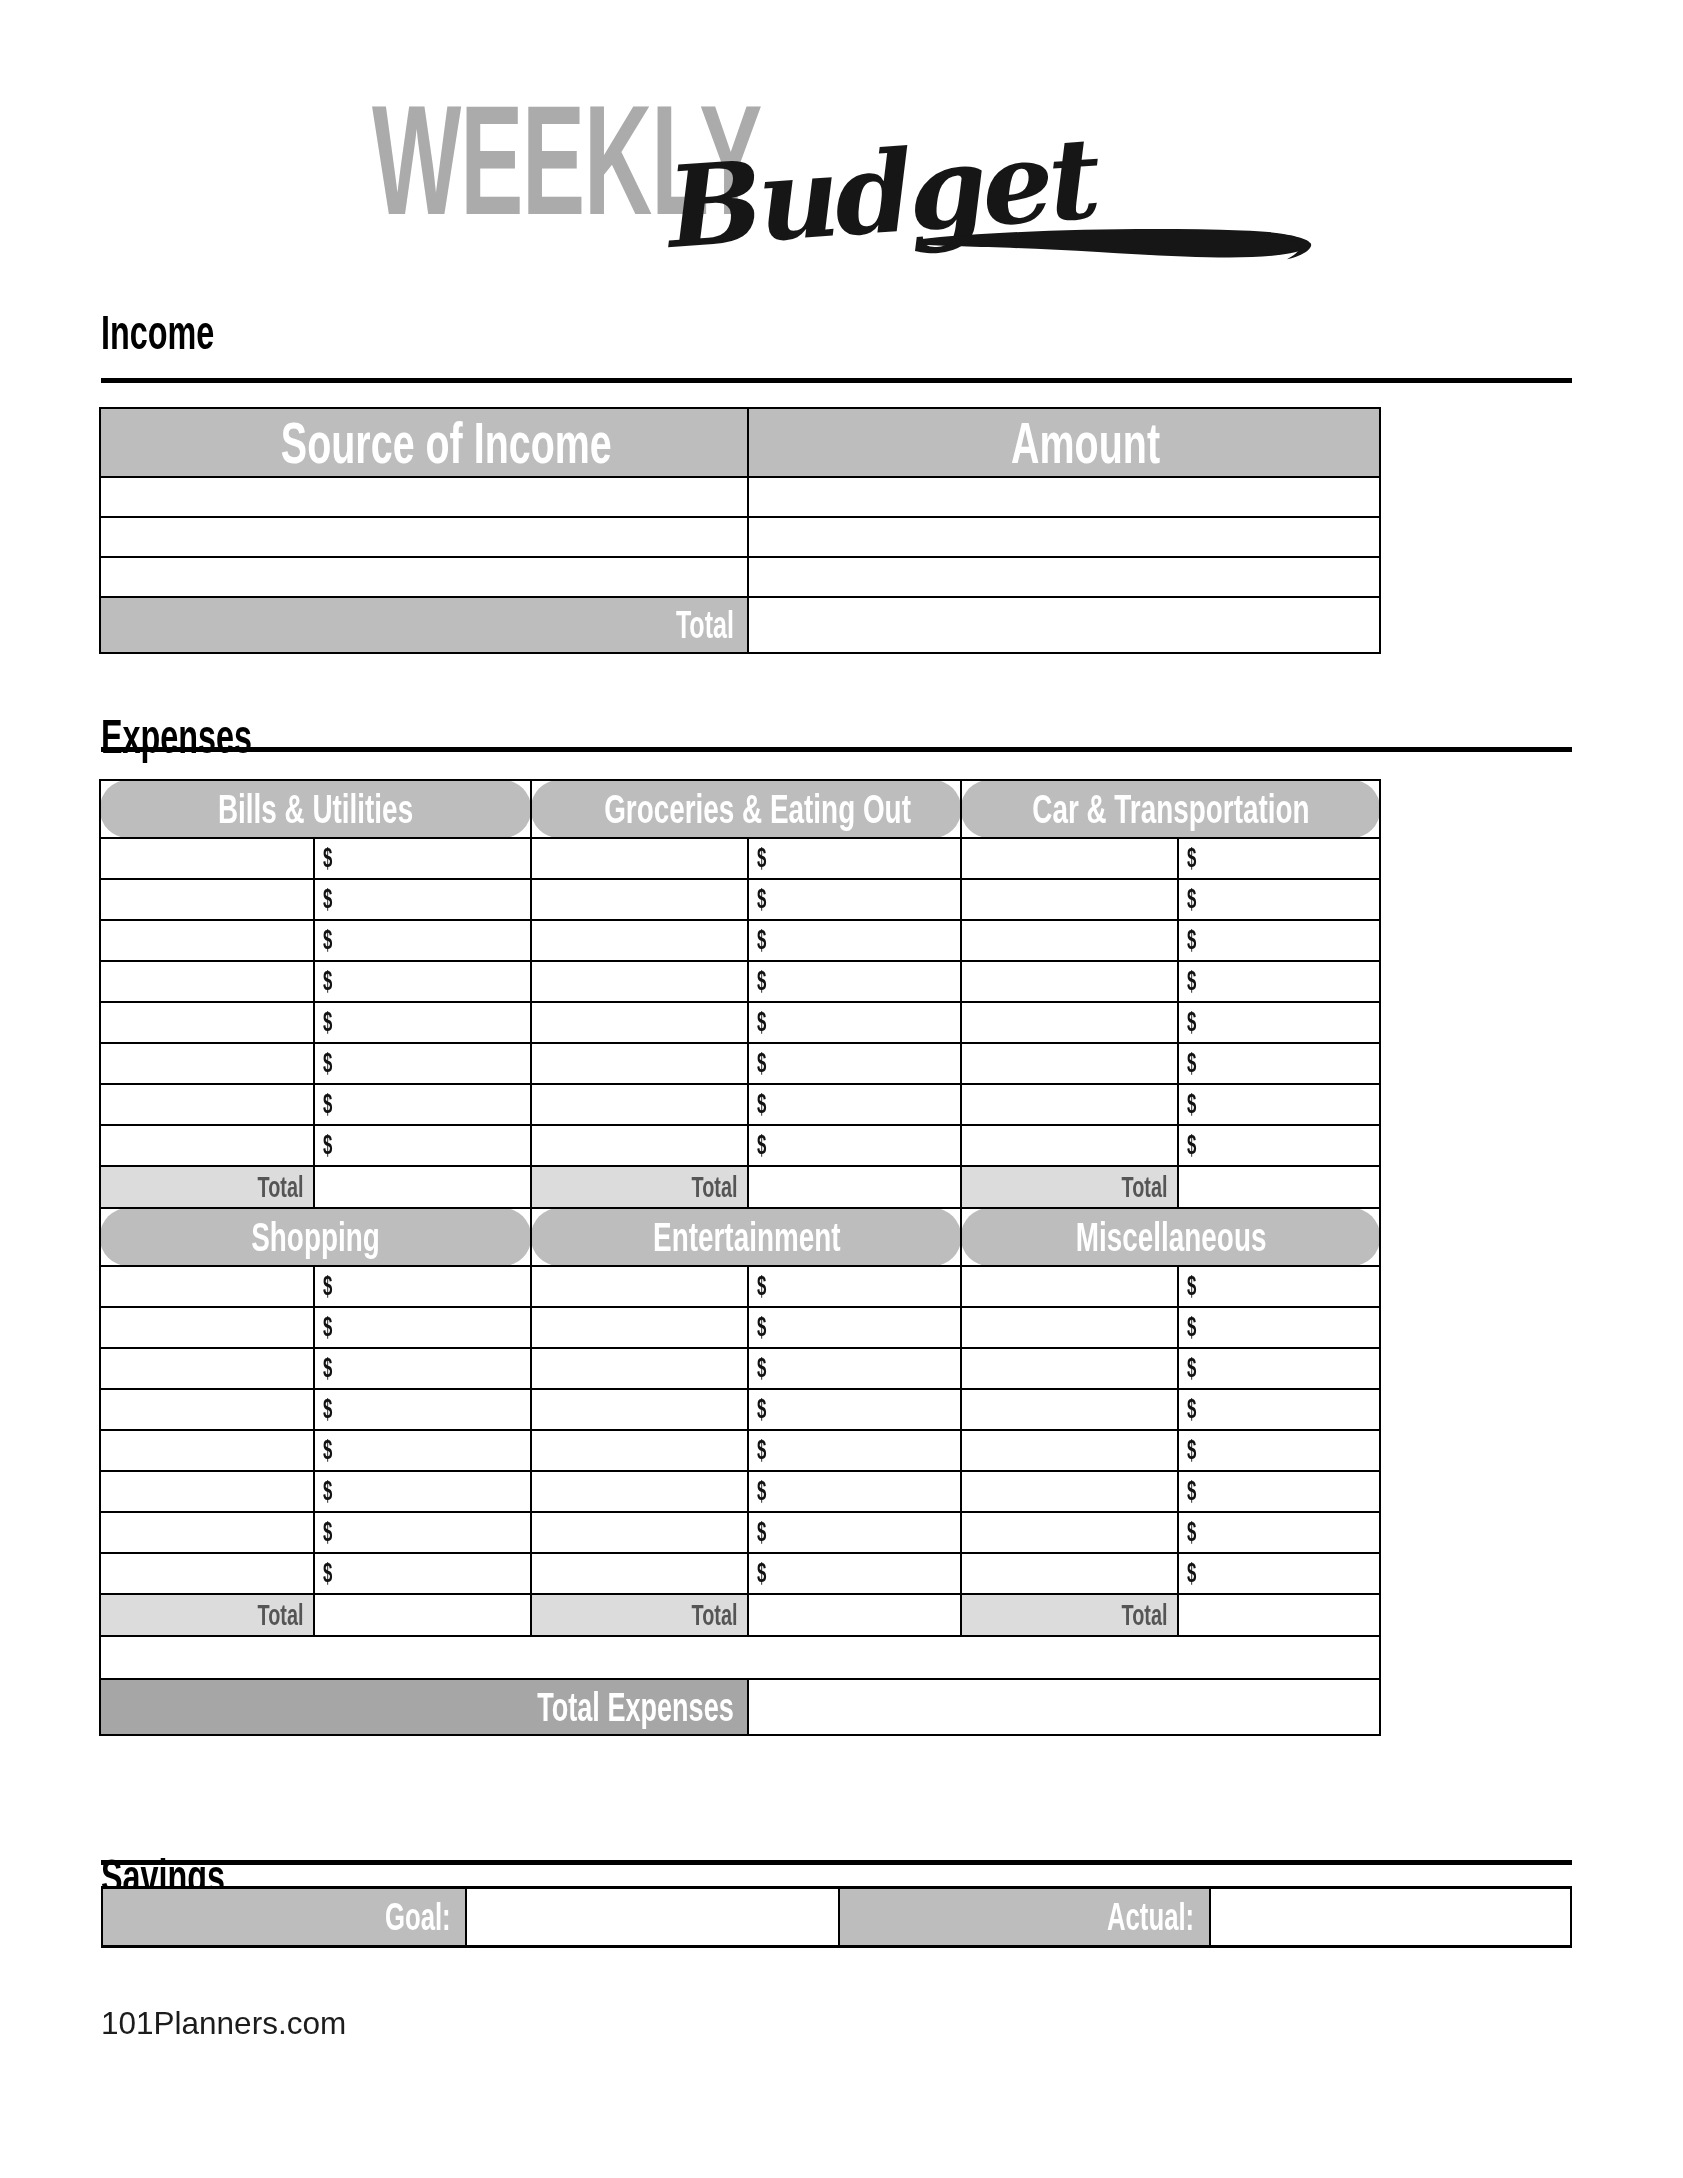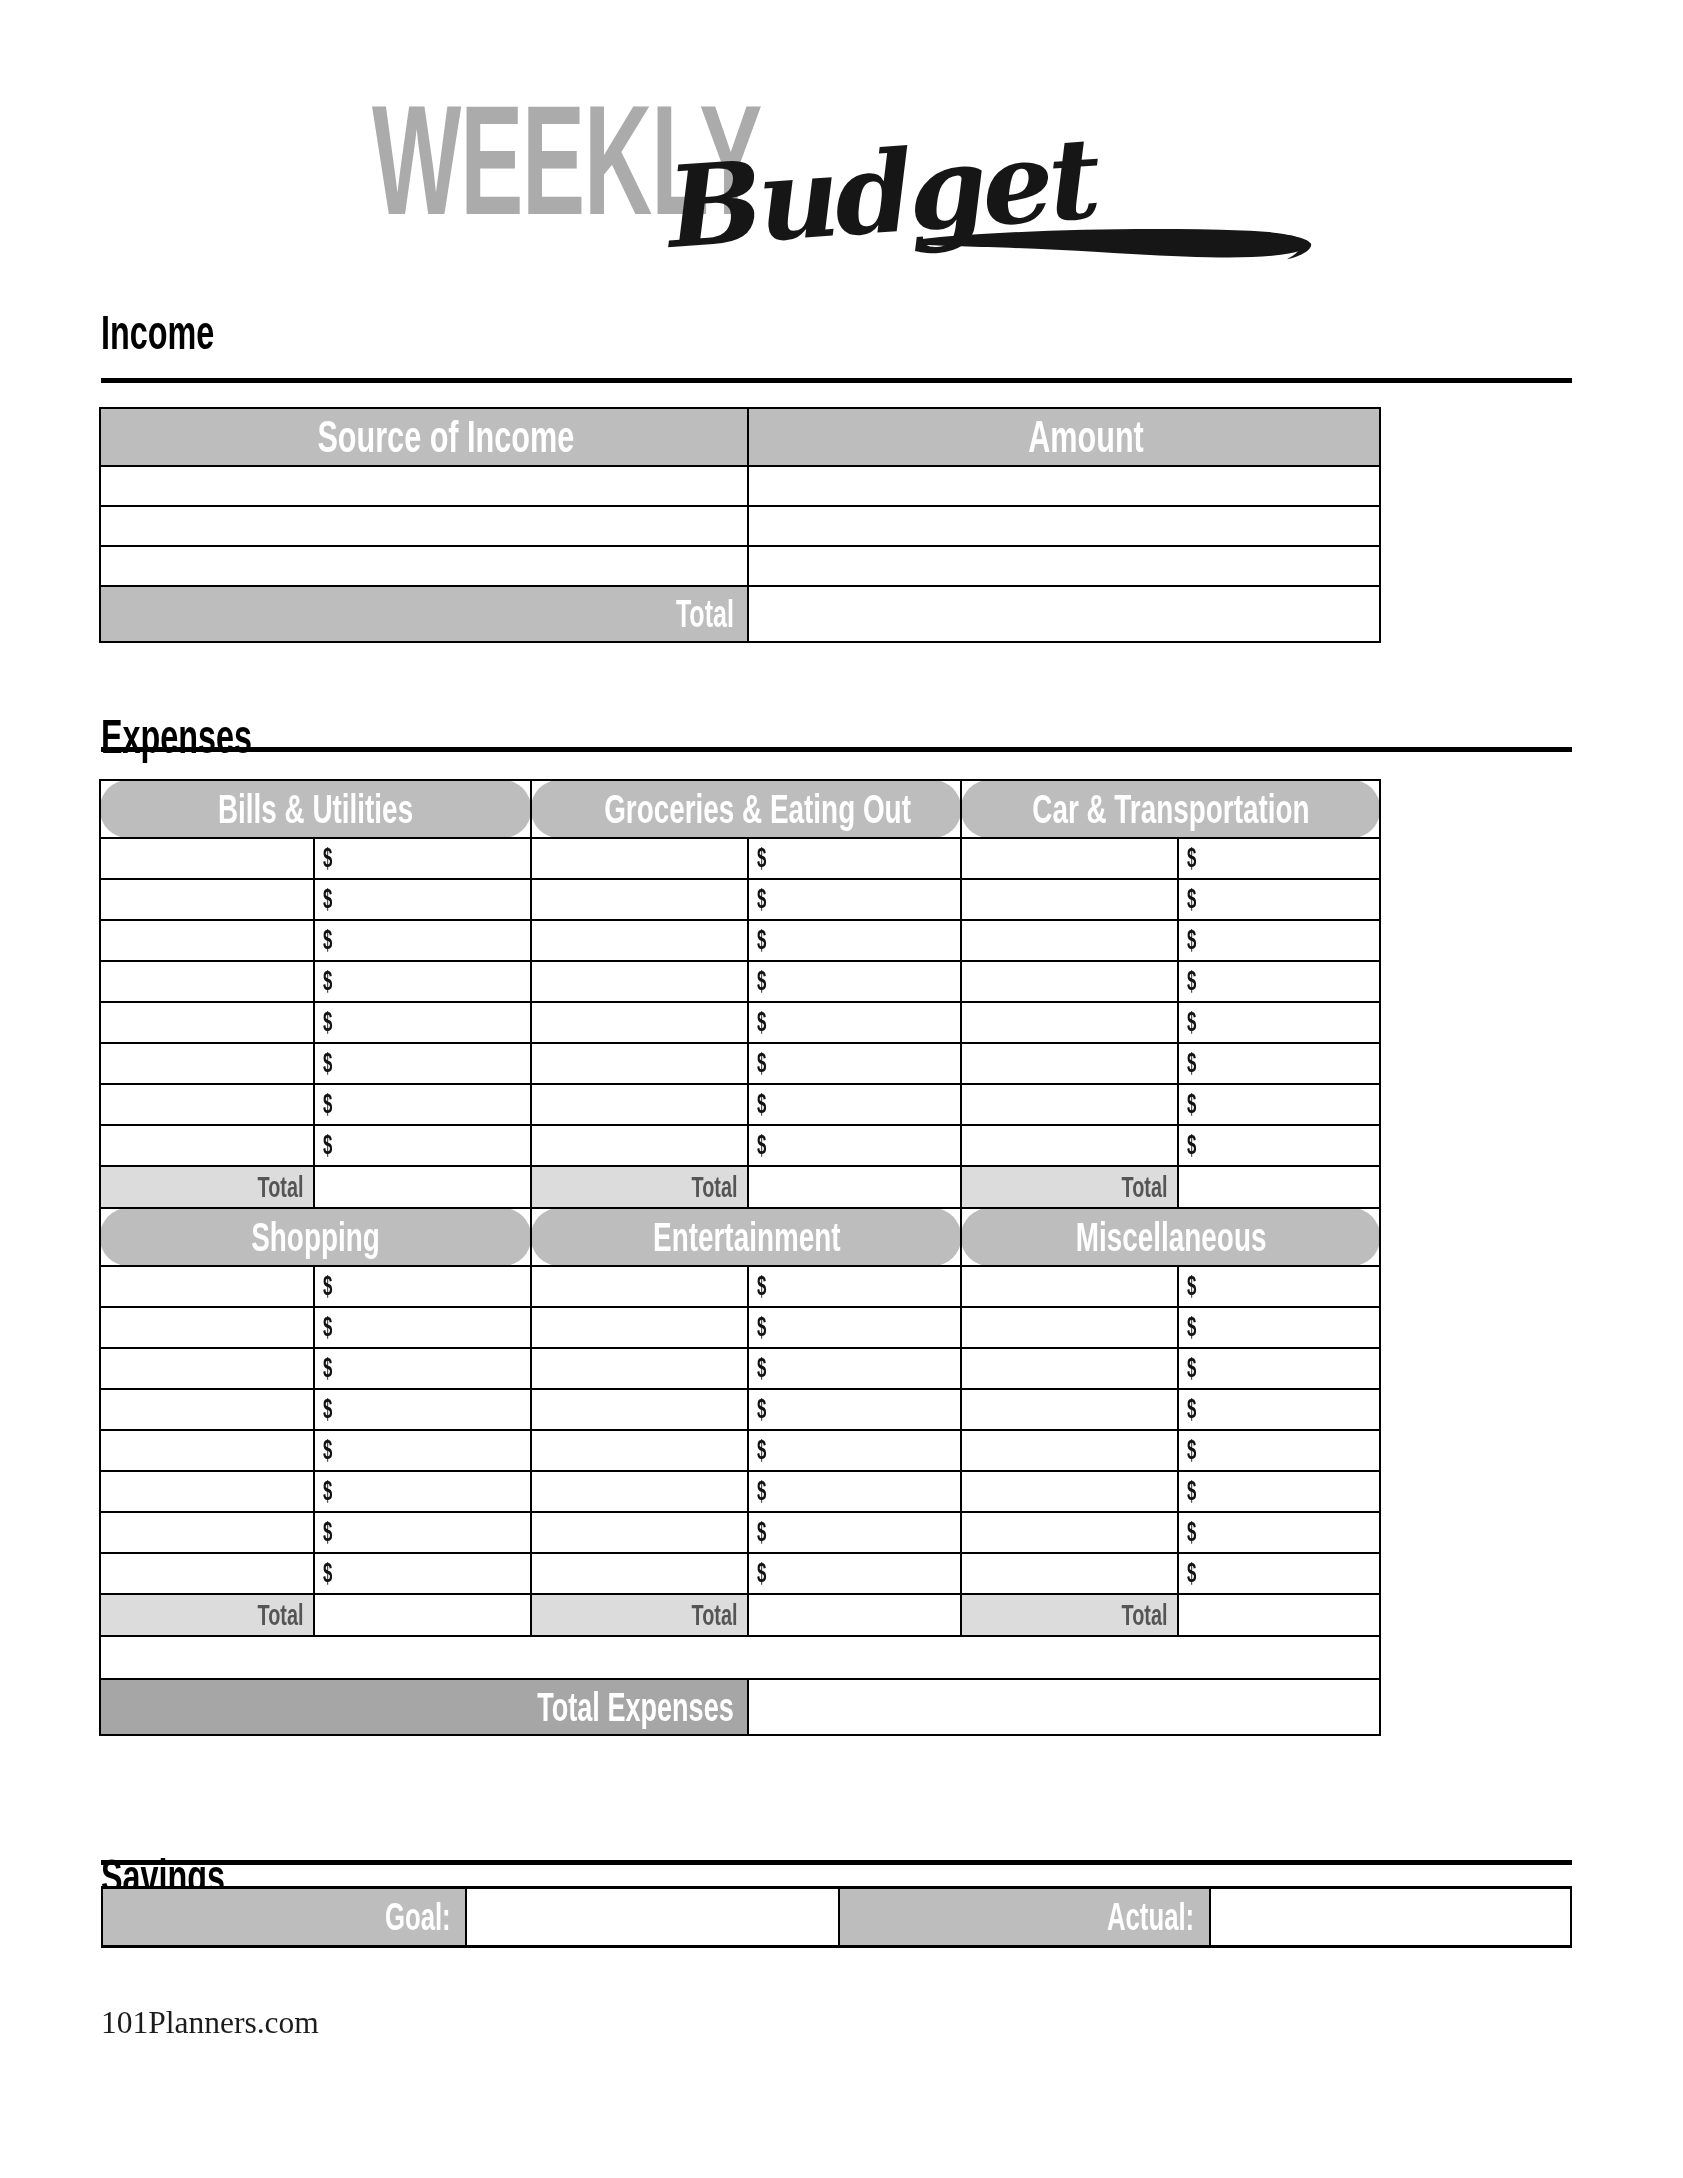--- a/index.html
+++ b/index.html
@@ -28,21 +28,21 @@
 
   
   table { border-collapse:collapse; table-layout:fixed; position:absolute; background:#fff; }
   td, th { border:2.7px solid #000; padding:0; vertical-align:middle; overflow:hidden; }
 
   .tbl-income   { left:99px; top:407px;  width:1282px; }
   .tbl-expenses { left:99px; top:779px;  width:1282px; }
   .tbl-savings  { left:101px; top:1886px; width:1471px; }
 
   .hdr-cell { background:#bdbdbd; color:#fff; text-align:center; font-weight:bold; }
-  .tbl-income .hdr-cell   { height:58px; font-size:45px;padding-left:44px; }
+  .tbl-income .hdr-cell   { height:58px; font-size:58px;padding-left:44px; }
   .tbl-expenses .hdr-cell { height:58px; font-size:41px;border-radius:28px; }
 
   .tbl-income tr.blank td { height:40px; }
   .tbl-income .total-label { background:#bdbdbd; color:#fff; font-weight:bold; font-size:38px;
                              text-align:right; padding-right:12.6px; height:56px; }
 
   .tbl-expenses tr.erow td { height:41px; }
   .amt { padding-left:8px; }
   .dollar { font-size:27px; font-weight:bold; color:#111; transform:scaleX(.62);
             transform-origin:left center; display:inline-block; }
@@ -50,21 +50,21 @@
   .subtotal-label { background:#dcdcdc; color:#555555; font-weight:bold; font-size:30px;
                     text-align:right; padding-right:9px; height:42px; }
   .spacer-cell { height:43px; background:#fff; }
   .totexp-label { background:#a6a6a6; color:#fff; font-weight:bold; font-size:41px;
                   text-align:right; padding-right:12.6px; height:56px;margin-top:24px; }
 
   .tbl-savings td { height:59px; border-width:3.6px 2.7px; }
   .sav-label { background:#bdbdbd; color:#fff; font-weight:bold; font-size:39px;
                text-align:right; padding-right:14.4px;padding-left:15px; }
 
-  .footer { position:absolute; left:101px; top:2005px; font-size:31.5px; color:#1c1c1c;font-family:Liberation Serif, serif; }
+  .footer { position:absolute; left:101px; top:2005px; font-size:31.5px; color:#1c1c1c; }
 </style>
 </head>
 <body>
 
 <div class="page">
 
   <div class="title-weekly">WEEKLY</div>
   <div class="title-script">Budget</div>
   <svg class="title-flourish" viewBox="0 0 440 70" preserveAspectRatio="none">
     <path d="M0,26 C90,16 240,12 360,16 C395,17 420,21 432,27

